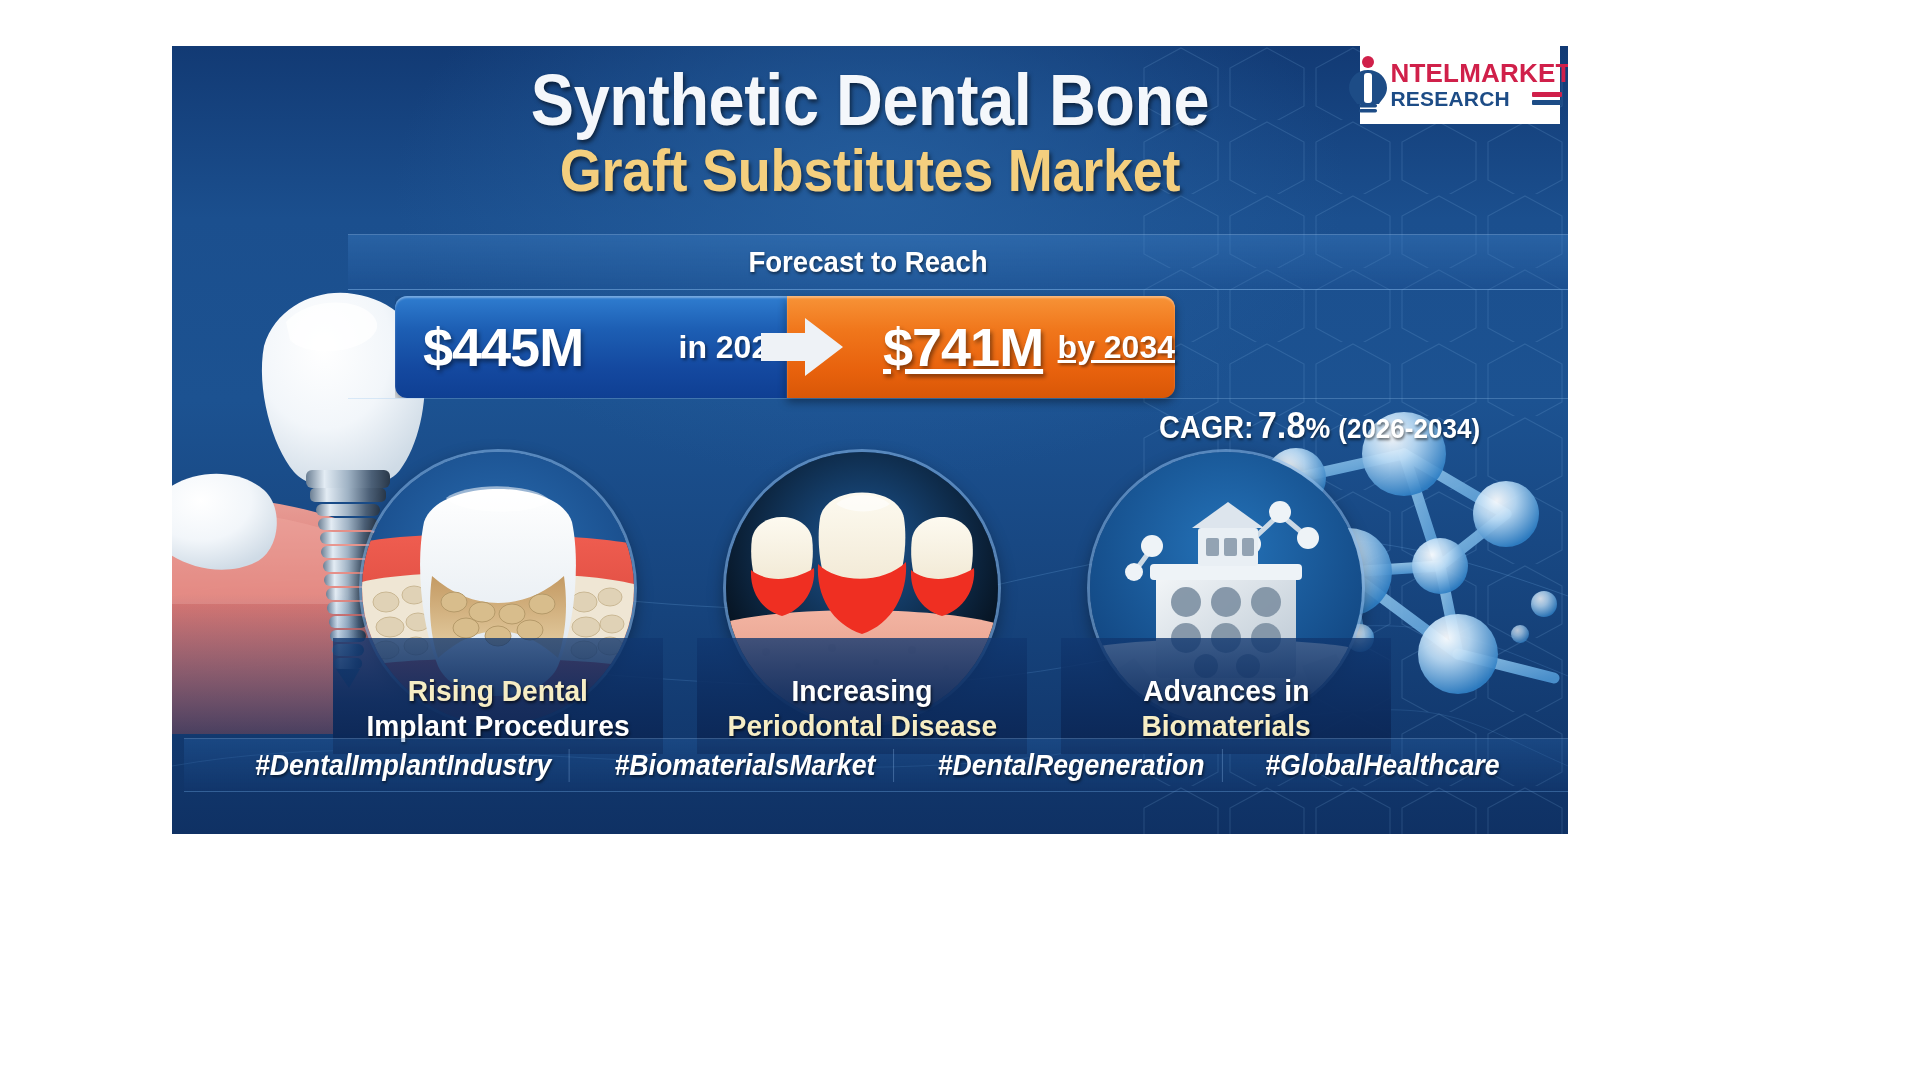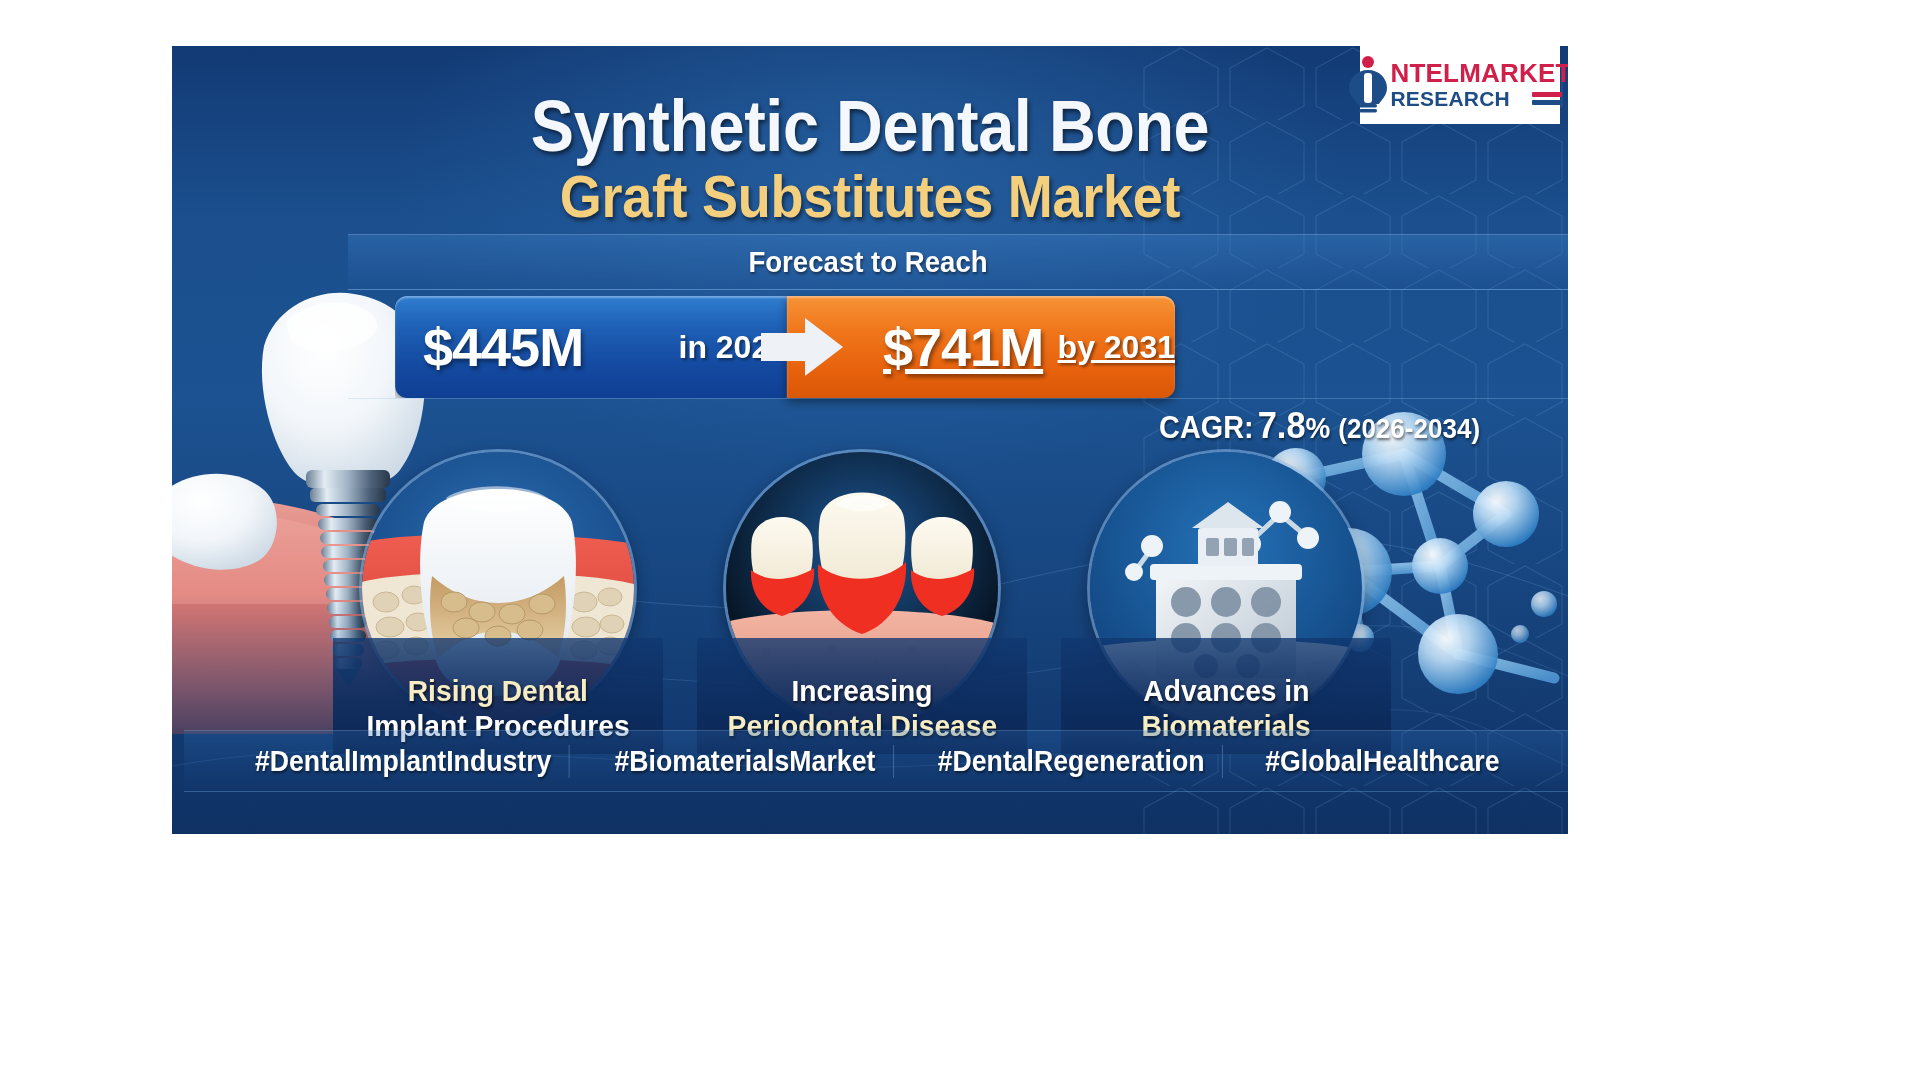--- a/index.html
+++ b/index.html
@@ -68,21 +68,20 @@
   #logo .l2 {
     font-size:21px; font-weight:bold; color:#1d4c86; letter-spacing:.2px;
   }
   #logo .flagbars { display:flex; flex-direction:column; gap:3px; }
   #logo .flagbars span { display:block; width:30px; height:5px; border-radius:1px; }
 
   
   #headline {
     position:absolute; left:0; right:0; top:18px;
     text-align:center;
-    margin-top:26px;
   }
   .title-main {
     font-family:"Liberation Sans Narrow","Liberation Sans", sans-serif;
     font-size:72px; font-weight:bold; color:#f4f7fb;
     letter-spacing:-.5px; line-height:1.02;
     transform:scaleX(.90); transform-origin:center;
     text-shadow:2px 3px 5px rgba(0,0,0,.55);
   }
   .title-sub {
     font-family:"Liberation Sans Narrow","Liberation Sans", sans-serif;
@@ -190,25 +189,26 @@
     font-family:"Liberation Sans Narrow","Liberation Sans", sans-serif;
     font-size:30px; font-weight:bold; line-height:1.16;
     transform:scaleX(.94); text-shadow:1px 2px 3px rgba(0,0,0,.65);
     white-space:nowrap;
   }
   .ln.cream { color:#f6edc4; }
   .ln.white { color:#ffffff; }
 
   
   #hashbar {
-    position:absolute; left:12px; right:0; bottom:42px; height:62px;
+    position:absolute; left:12px; right:0; bottom:42px; height:54px;
     display:flex; align-items:center; justify-content:center;
     border-top:1px solid rgba(150,195,240,.30);
     border-bottom:1px solid rgba(150,195,240,.22);
     background:linear-gradient(180deg, rgba(42,104,176,.30), rgba(18,58,118,.12));
+    font-style:italic;
   }
   .hashtag {
     font-family:"Liberation Sans Narrow","Liberation Sans", sans-serif;
     font-size:29px; font-weight:bold; color:#ffffff;
     padding:0 19px; transform:scaleX(.92);
     text-shadow:1px 2px 3px rgba(0,0,0,.55);
     border-right:1px solid rgba(155,200,245,.35);
     white-space:nowrap;
   }
   .hashtag:last-child { border-right:none; }
@@ -355,21 +355,21 @@
       <span class="forecast-text">Forecast to Reach</span>
     </div>
 
     <div id="pills">
       <div class="pill blue">
         <span class="big">$445M</span>
         <span class="small">in 2025</span>
       </div>
       <div class="pill orange">
         <span class="big">$741M</span>
-        <span class="small">by 2031</span>
+        <span class="small">by 2034</span>
       </div>
       <svg id="pill-arrow" viewBox="0 0 84 62">
         <path d="M0 17 L44 17 L44 2 L82 31 L44 60 L44 45 L0 45 Z" fill="#eef2f6"></path>
       </svg>
     </div>
 
     <div id="cagr-band">
       <span class="cagr-text">
         <span class="lbl">CAGR:</span>
         <span class="val">7.8</span><span class="pct">%</span>

